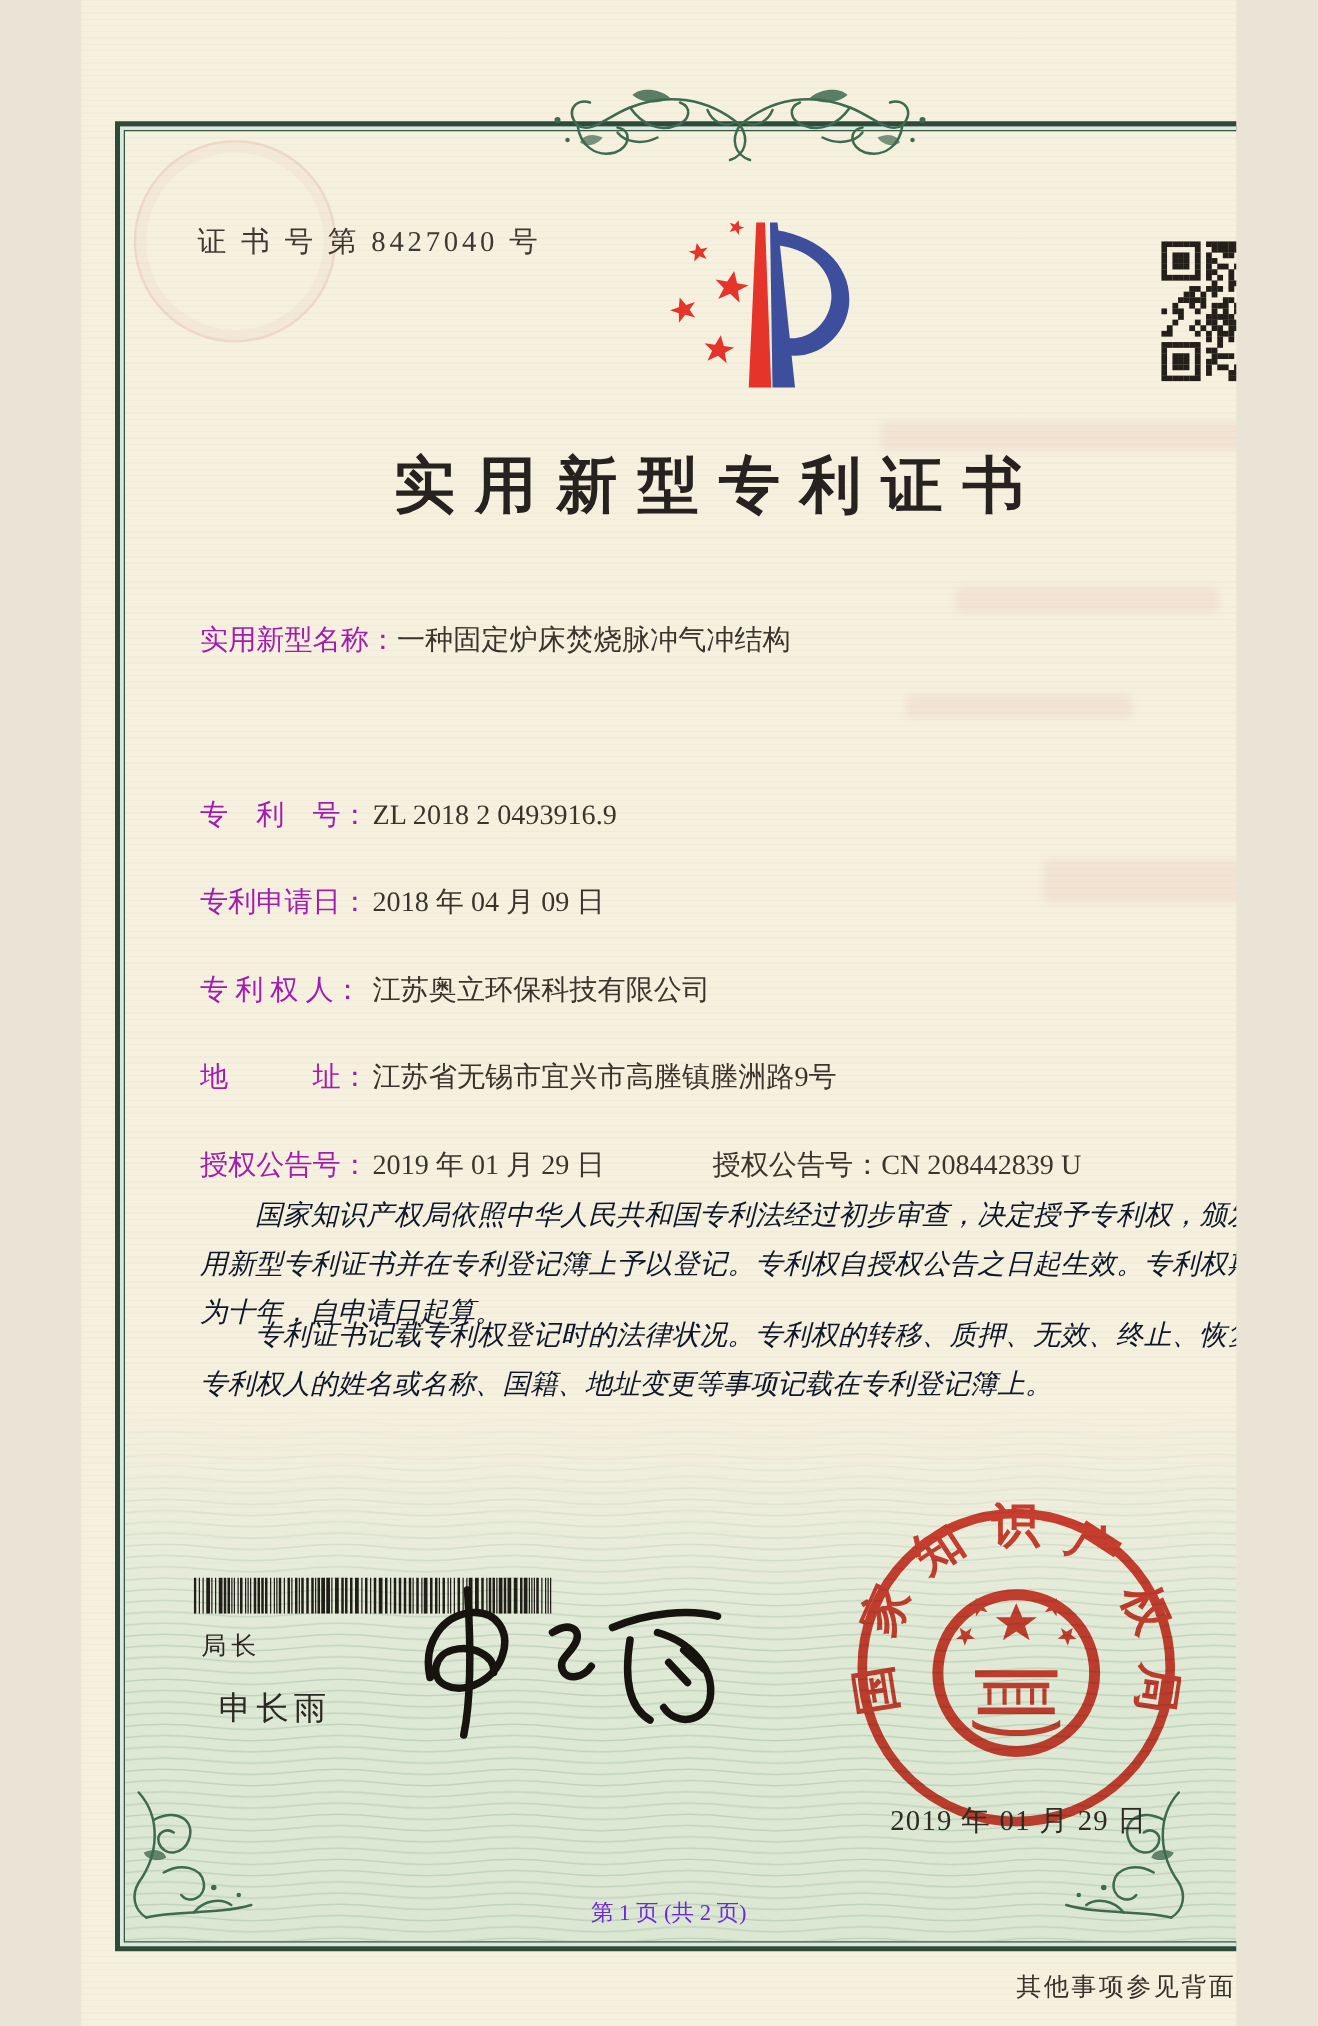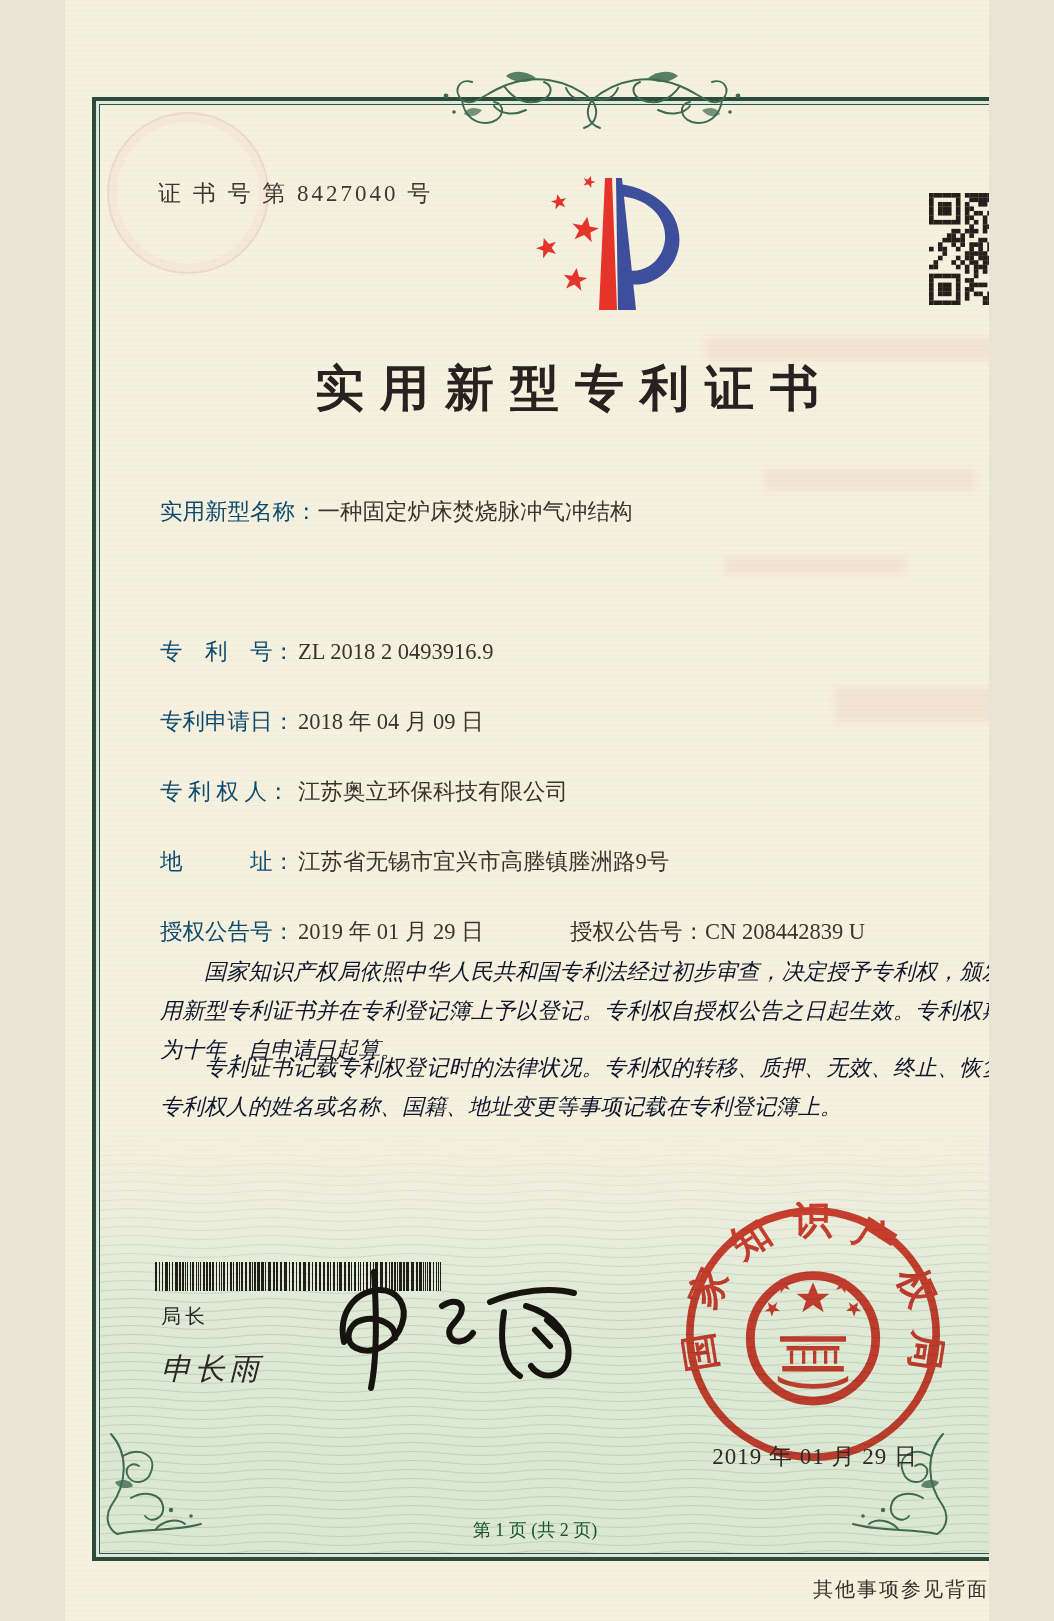--- a/index.html
+++ b/index.html
@@ -28,42 +28,42 @@
   .cert-no{
     position:absolute;left:93px;top:178px;font-size:23px;letter-spacing:3px;color:#3d3831;z-index:2;
   }
   .logo{position:absolute;left:430px;top:168px;width:190px;height:152px;z-index:2;}
   .qr{position:absolute;left:864px;top:193px;width:112px;height:112px;z-index:2;mix-blend-mode:multiply;}
   .title{
     position:absolute;left:0;top:356px;width:100%;text-align:center;
     font-size:49px;font-weight:bold;letter-spacing:16px;color:#262220;z-index:2;padding-left:48px;
   }
   .field{position:absolute;left:95px;font-size:22.5px;z-index:2;white-space:nowrap;color:#3a342c;}
-  .field .lab{display:inline-block;min-width:138px;color:#0c4a6e;}
+  .field .lab{display:inline-block;min-width:138px;color:#a21caf;}
   .field .val{color:#3a342c;}
   .field2{position:absolute;left:505px;font-size:22.5px;z-index:2;white-space:nowrap;color:#3a342c;}
   .body-par{
     position:absolute;left:95px;width:866px;font-size:22px;line-height:39px;
     text-indent:2em;color:#0f172a;z-index:2;text-align:justify;font-style:italic;
   }
   .green-zone{
     position:absolute;left:31px;top:1125px;width:992px;height:428px;z-index:1;
     background:linear-gradient(180deg, rgba(223,234,216,0) 0%, rgba(223,234,216,.45) 22%, rgba(222,233,214,.9) 42%, #dde9d4 60%, #dbe7d2 100%);
   }
   .green-zone svg.waves{position:absolute;inset:0;width:100%;height:100%;
     -webkit-mask-image:linear-gradient(180deg, transparent 0%, rgba(0,0,0,.5) 25%, #000 45%);
     mask-image:linear-gradient(180deg, transparent 0%, rgba(0,0,0,.5) 25%, #000 45%);
   }
   .barcode{position:absolute;left:90px;top:1262px;width:292px;height:29px;z-index:3;mix-blend-mode:multiply;}
   .director-title{position:absolute;left:96px;top:1303px;font-size:20px;color:#2c2823;z-index:3;letter-spacing:4px;}
-  .director-name{position:absolute;left:96px;top:1349px;font-size:30px;color:#2c2823;z-index:3;letter-spacing:4px;font-style:italic;}
+  .director-name{position:absolute;left:110px;top:1349px;font-size:26px;color:#2c2823;z-index:3;letter-spacing:4px;}
   .signature{position:absolute;left:255px;top:1262px;width:265px;height:140px;z-index:3;}
   .seal{position:absolute;left:616px;top:1202px;width:264px;height:264px;z-index:4;mix-blend-mode:multiply;opacity:.95;}
   .seal-date{position:absolute;left:630px;top:1441px;width:240px;text-align:center;font-size:23px;color:#2e2a24;z-index:6;letter-spacing:1px;white-space:nowrap;}
-  .page-info{position:absolute;left:0;top:1518px;width:940px;text-align:center;font-size:18px;color:#14532d;z-index:6;}
+  .page-info{position:absolute;left:0;top:1518px;width:940px;text-align:center;font-size:18px;color:#6d28d9;z-index:6;}
   .back-note{position:absolute;left:0;top:1576px;width:100%;text-align:right;font-size:20px;color:#36312a;z-index:2;letter-spacing:2px;}
   .ornament-top{position:absolute;left:357px;top:58px;width:340px;height:76px;z-index:6;}
   .corner-orn{position:absolute;width:108px;height:118px;z-index:6;}
   .corner-orn.bl{left:36px;top:1428px;}
   .corner-orn.br{right:36px;top:1428px;transform:scaleX(-1);}
 </style>
 </head>
 <body>
 
 <div class="page">

